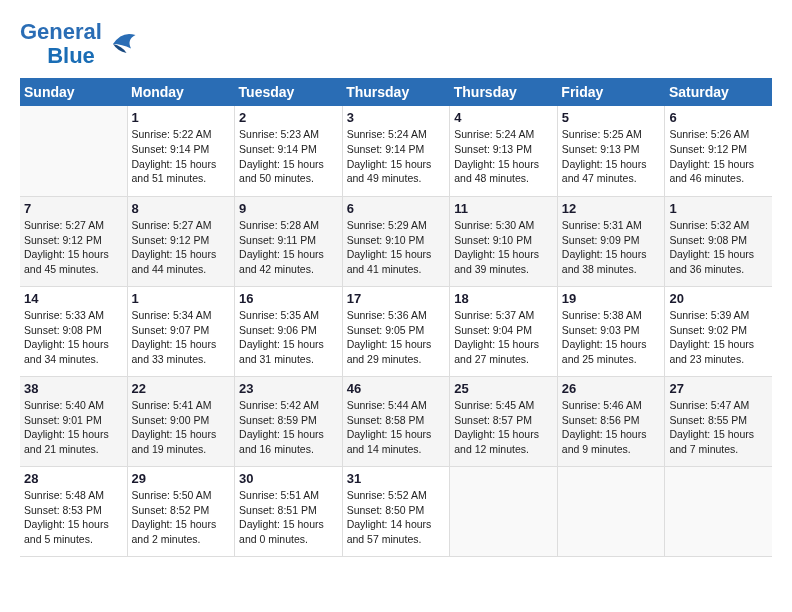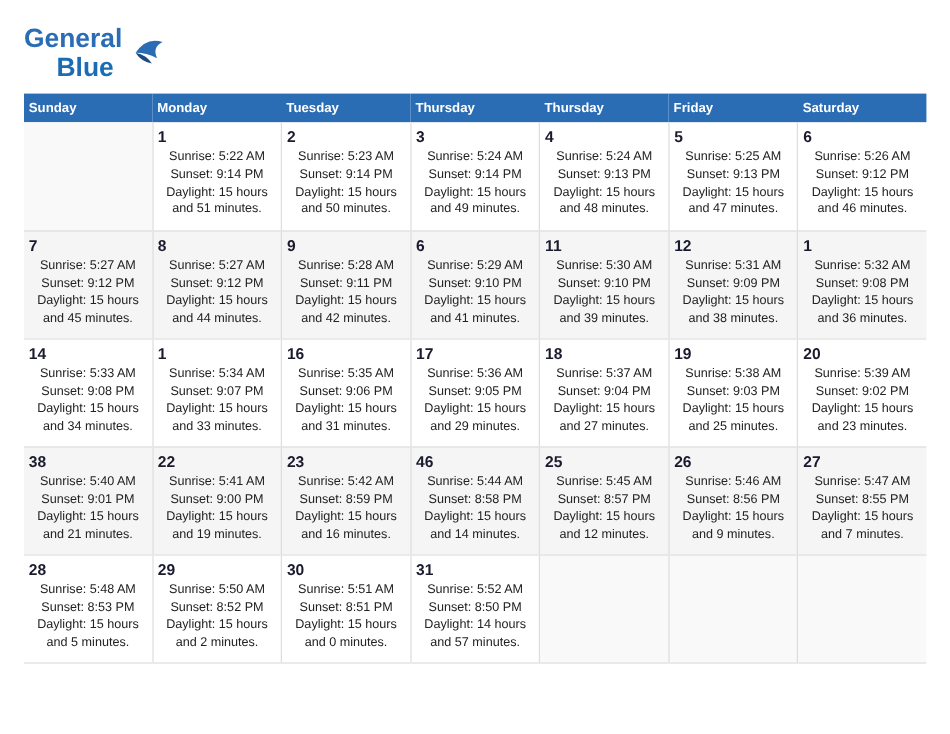--- a/index.html
+++ b/index.html
@@ -50,21 +50,21 @@
     table {
       width: 100%;
       border-collapse: collapse;
       font-size: 11px;
     }
     thead th {
       background: #2a6db5;
       color: #fff;
       padding: 6px 4px;
       text-align: left;
-      font-size: 11px;
+      font-size: 14px;
       font-weight: bold;
     }
     tbody tr {
       border-bottom: 1px solid #ddd;
     }
     tbody tr:nth-child(odd) {
       background: #fff;
     }
     tbody tr:nth-child(even) {
       background: #f5f5f5;
@@ -82,21 +82,20 @@
     .day-number {
       font-size: 13px;
       font-weight: bold;
       color: #1a1a2e;
       margin-bottom: 2px;
     }
     .day-info {
       font-size: 10.5px;
       color: #222;
       line-height: 1.4;
-      text-align: center;
     }
     .empty-cell {
       background: #f9f9f9;
     }
   </style>
 </head>
 <body>
 
 <div class="header">
   <div class="logo">

